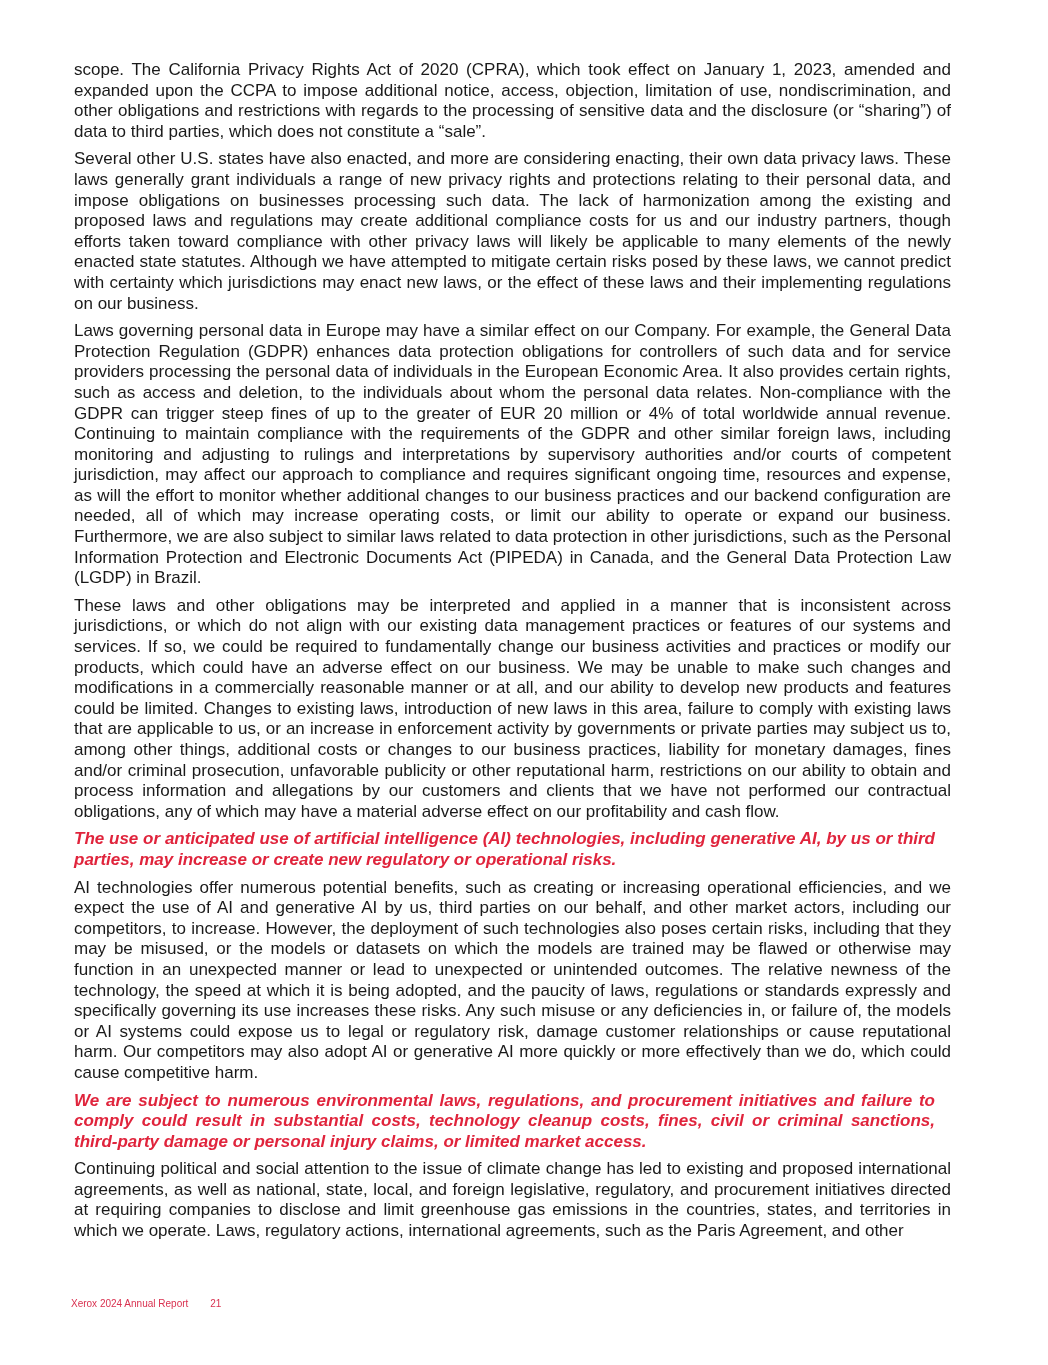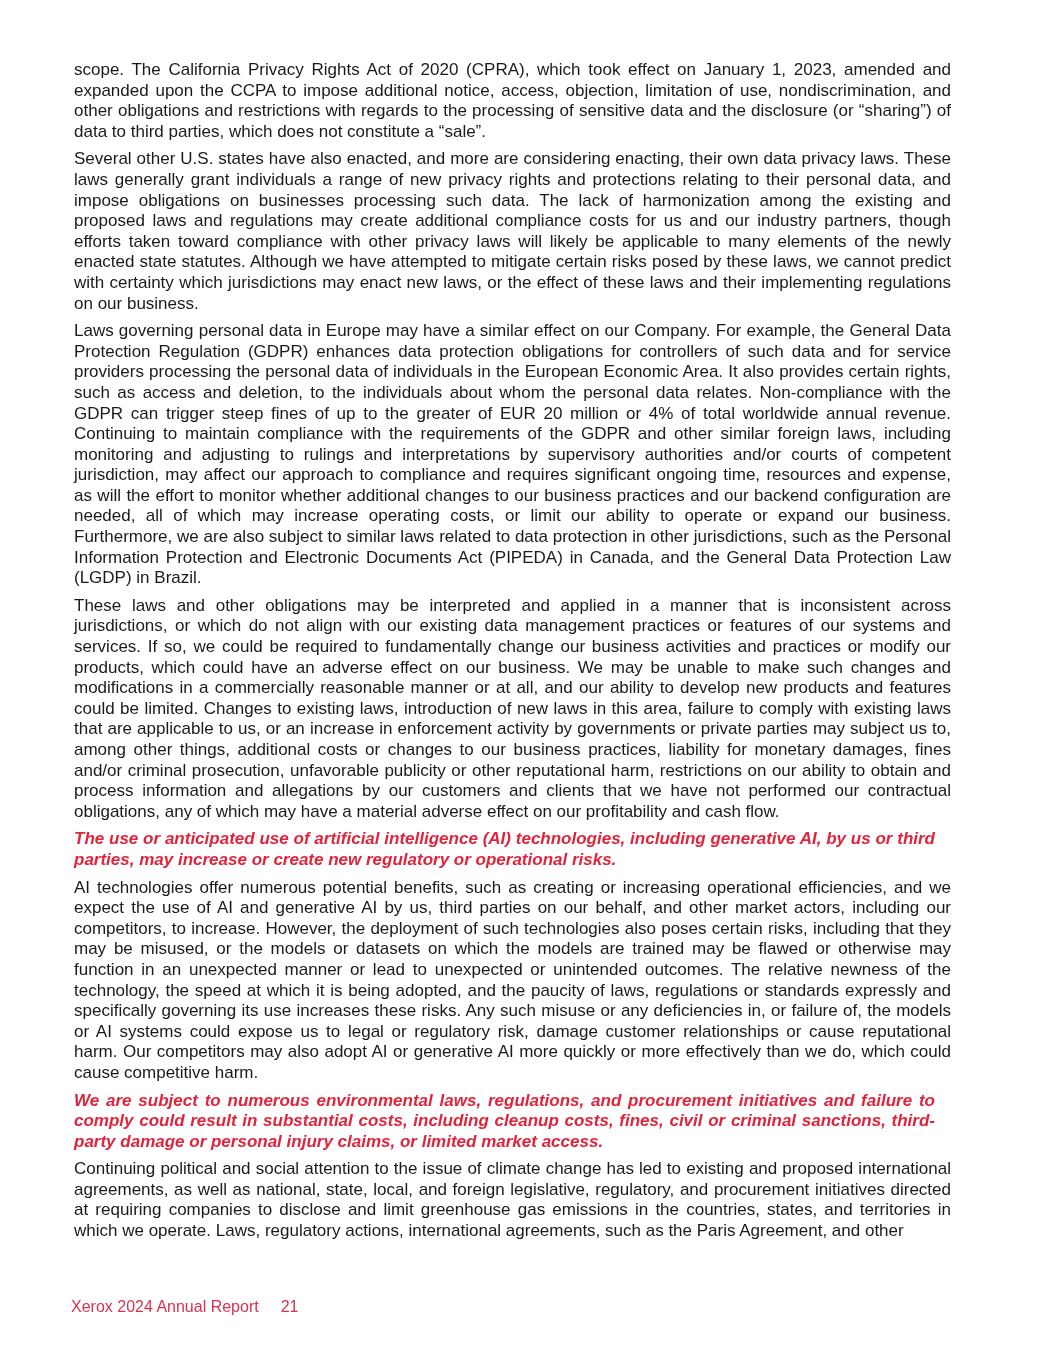--- a/index.html
+++ b/index.html
@@ -23,33 +23,33 @@
       text-align: justify;
       color: #e0243c;
       font-weight: bold;
       font-style: italic;
     }
     .footer {
       position: absolute;
       left: 71px;
       top: 1298px;
       font-family: "Liberation Sans", sans-serif;
-      font-size: 16px;
+      font-size: 10px;
       color: #d93150;
       white-space: pre;
     }
     .footer .page-num { margin-left: 22px; }
   </style>
 </head>
 <body>
 
 <div class="page">
   <p class="para">scope.  The California Privacy Rights Act of 2020 (CPRA), which took effect on January 1, 2023, amended and expanded upon the CCPA to impose additional notice, access, objection, limitation of use, nondiscrimination, and other obligations and restrictions with regards to the processing of sensitive data and the disclosure (or “sharing”) of data to third parties, which does not constitute a “sale”.</p>
   <p class="para">Several other U.S. states have also enacted, and more are considering enacting, their own data privacy laws. These laws generally grant individuals a range of new privacy rights and protections relating to their personal data, and impose obligations on businesses processing such data. The lack of harmonization among the existing and proposed laws and regulations may create additional compliance costs for us and our industry partners, though efforts taken toward compliance with other privacy laws will likely be applicable to many elements of the newly enacted state statutes. Although we have attempted to mitigate certain risks posed by these laws, we cannot predict with certainty which jurisdictions may enact new laws, or the effect of these laws and their implementing regulations on our business.</p>
   <p class="para">Laws governing personal data in Europe may have a similar effect on our Company.  For example, the General Data Protection Regulation (GDPR) enhances data protection obligations for controllers of such data and for service providers processing the personal data of individuals in the European Economic Area. It also provides certain rights, such as access and deletion, to the individuals about whom the personal data relates. Non-compliance with the GDPR can trigger steep fines of up to the greater of EUR 20 million or 4% of total worldwide annual revenue. Continuing to maintain compliance with the requirements of the GDPR and other similar foreign laws, including monitoring and adjusting to rulings and interpretations by supervisory authorities and/or courts of competent jurisdiction, may affect our approach to compliance and requires significant ongoing time, resources and expense, as will the effort to monitor whether additional changes to our business practices and our backend configuration are needed, all of which may increase operating costs, or limit our ability to operate or expand our business. Furthermore, we are also subject to similar laws related to data protection in other jurisdictions, such as the Personal Information Protection and Electronic Documents Act (PIPEDA) in Canada, and the General Data Protection Law (LGDP) in Brazil.</p>
   <p class="para">These laws and other obligations may be interpreted and applied in a manner that is inconsistent across jurisdictions, or which do not align with our existing data management practices or features of our systems and services. If so, we could be required to fundamentally change our business activities and practices or modify our products, which could have an adverse effect on our business. We may be unable to make such changes and modifications in a commercially reasonable manner or at all, and our ability to develop new products and features could be limited. Changes to existing laws, introduction of new laws in this area, failure to comply with existing laws that are applicable to us, or an increase in enforcement activity by governments or private parties may subject us to, among other things, additional costs or changes to our business practices, liability for monetary damages, fines and/or criminal prosecution, unfavorable publicity or other reputational harm, restrictions on our ability to obtain and process information and allegations by our customers and clients that we have not performed our contractual obligations, any of which may have a material adverse effect on our profitability and cash flow.</p>
   <p class="heading">The use or anticipated use of artificial intelligence (AI) technologies, including generative AI, by us or third parties, may increase or create new regulatory or operational risks.</p>
   <p class="para">AI technologies offer numerous potential benefits, such as creating or increasing operational efficiencies, and we expect the use of AI and generative AI by us, third parties on our behalf, and other market actors, including our competitors, to increase.  However, the deployment of such technologies also poses certain risks, including that they may be misused, or the models or datasets on which the models are trained may be flawed or otherwise may function in an unexpected manner or lead to unexpected or unintended outcomes.  The relative newness of the technology, the speed at which it is being adopted, and the paucity of laws, regulations or standards expressly and specifically governing its use increases these risks. Any such misuse or any deficiencies in, or failure of, the models or AI systems could expose us to legal or regulatory risk, damage customer relationships or cause reputational harm. Our competitors may also adopt AI or generative AI more quickly or more effectively than we do, which could cause competitive harm.</p>
-  <p class="heading">We are subject to numerous environmental laws, regulations, and procurement initiatives and failure to comply could result in substantial costs, including cleanup costs, fines, civil or criminal sanctions, third-party damage or personal injury claims, or limited market access.</p>
+  <p class="heading">We are subject to numerous environmental laws, regulations, and procurement initiatives and failure to comply could result in substantial costs, technology cleanup costs, fines, civil or criminal sanctions, third-party damage or personal injury claims, or limited market access.</p>
   <p class="para">Continuing political and social attention to the issue of climate change has led to existing and proposed international agreements, as well as national, state, local, and foreign legislative, regulatory, and procurement initiatives directed at requiring companies to disclose and limit greenhouse gas emissions in the countries, states, and territories in which we operate. Laws, regulatory actions, international agreements, such as the Paris Agreement, and other</p>
 </div>
 
 <div class="footer"><span>Xerox 2024 Annual Report</span><span class="page-num">21</span></div>
 
 </body></html>

